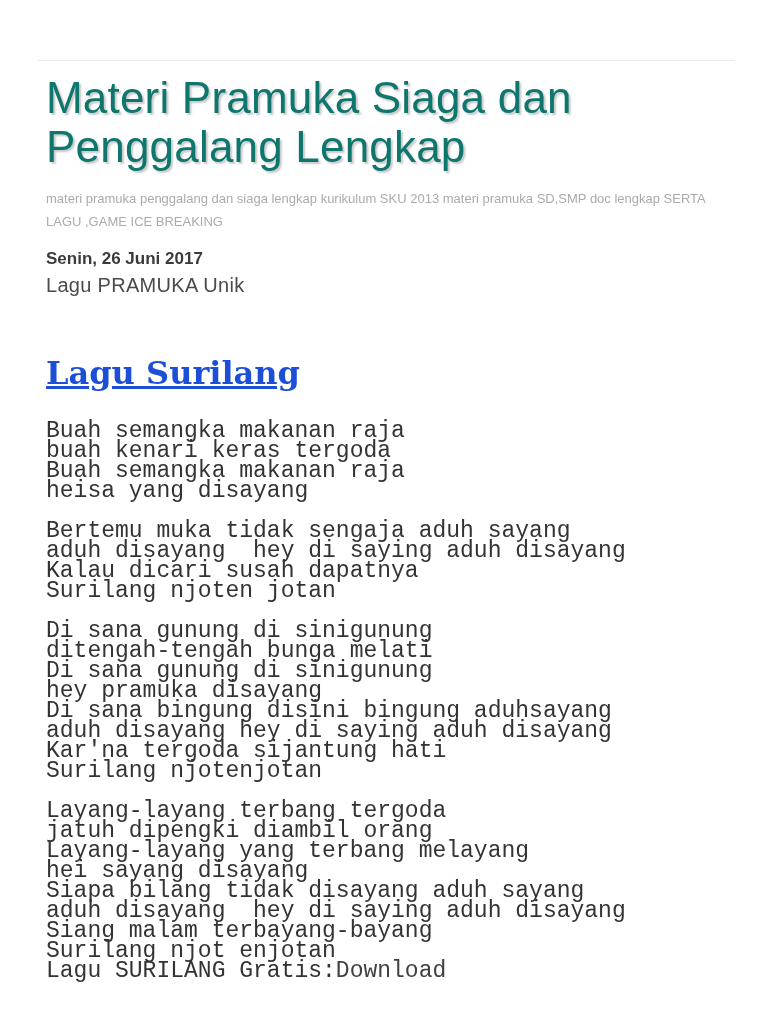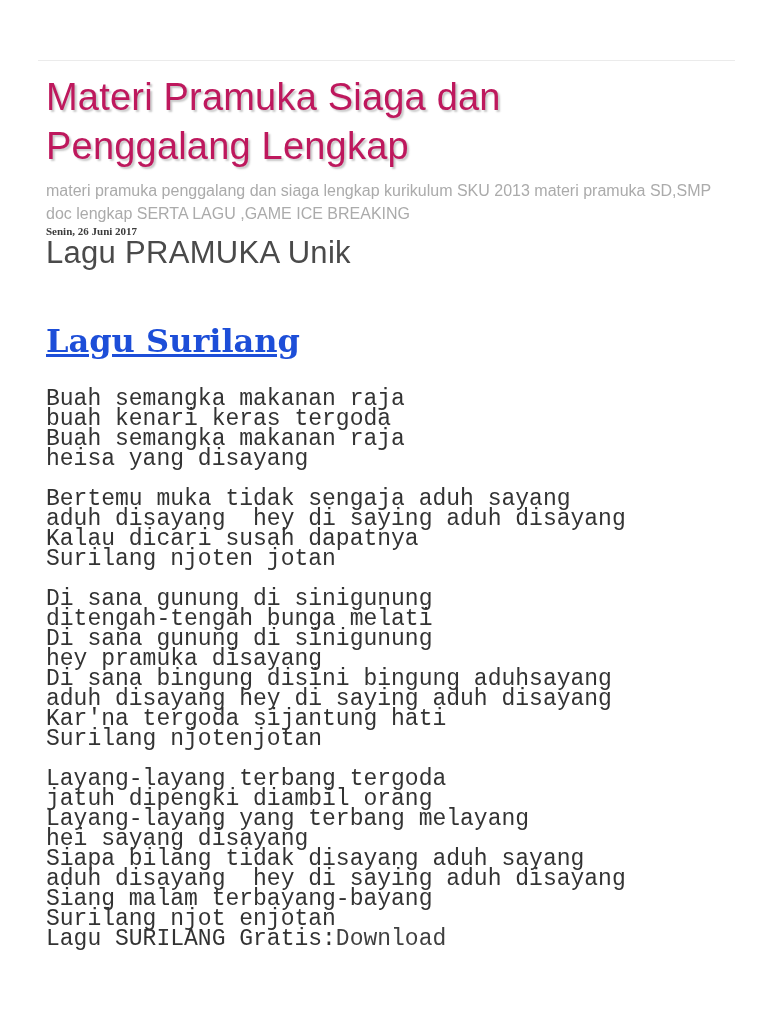--- a/index.html
+++ b/index.html
@@ -23,45 +23,45 @@
     height: 1px;
     background: #ebebeb;
   }
   .content {
     position: absolute;
     top: 61px;
     left: 46px;
     right: 40px;
   }
   .blog-title {
-    margin: 12px 0 8px 0;
+    margin: 12px 0 16px 0;
     max-width: 640px;
-    font-size: 38px;
+    font-size: 44px;
     line-height: 49px;
     font-weight: 400;
-    color: #be185d;
+    color: #0f766e;
     text-shadow: 2px 2px 2px rgba(0,0,0,0.22);
     letter-spacing: 0.2px;
   }
   .blog-subtitle {
     margin-top: 3px;
     max-width: 668px;
-    font-size: 16px;
+    font-size: 13px;
     line-height: 23px;
     color: #ababab;
   }
   .post-date {
-    font-size: 11px;
+    margin-top: 16px;
+    font-size: 17px;
     font-weight: bold;
     color: #3b3b3b;
-    font-family: Liberation Serif, serif;
   }
   .post-title {
     margin-top: 1px;
-    font-size: 31px;
+    font-size: 20px;
     line-height: 30px;
     font-weight: 400;
     color: #4a4a4a;
     letter-spacing: 0.3px;
   }
   .song-heading {
     margin-top: 57px;
     font-family: "DejaVu Serif", serif;
     font-size: 32px;
     line-height: 32px;

